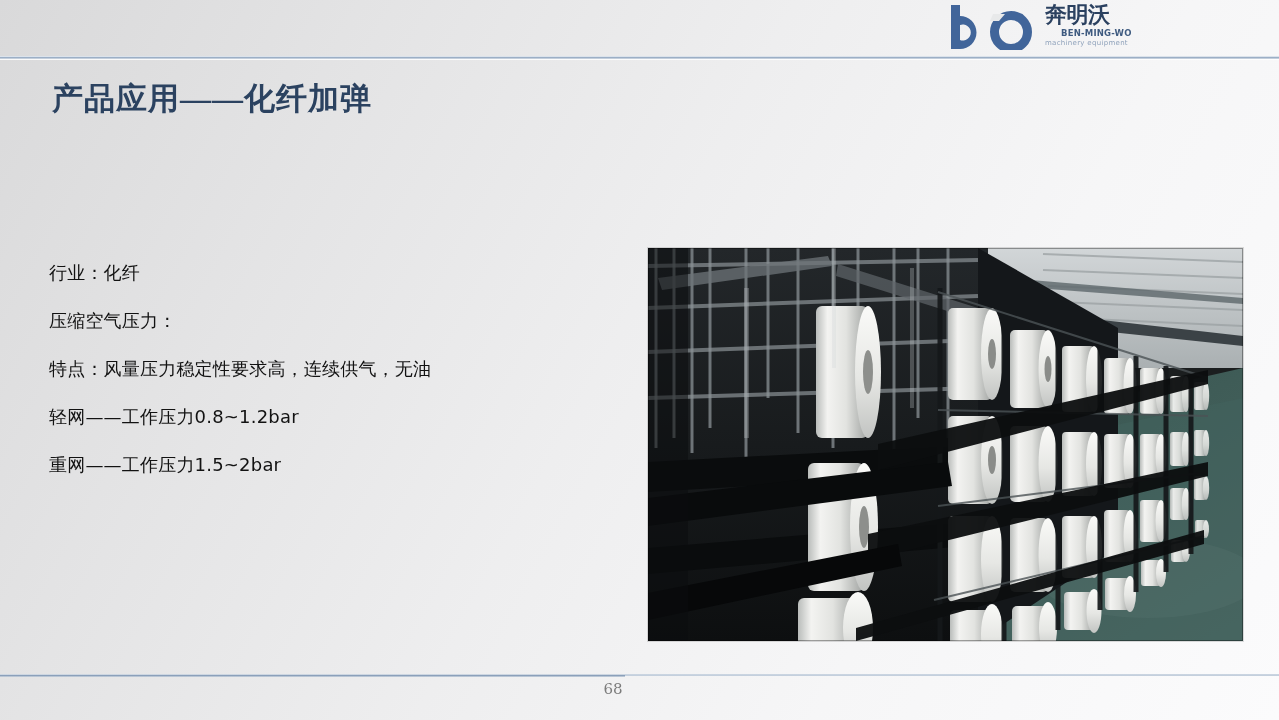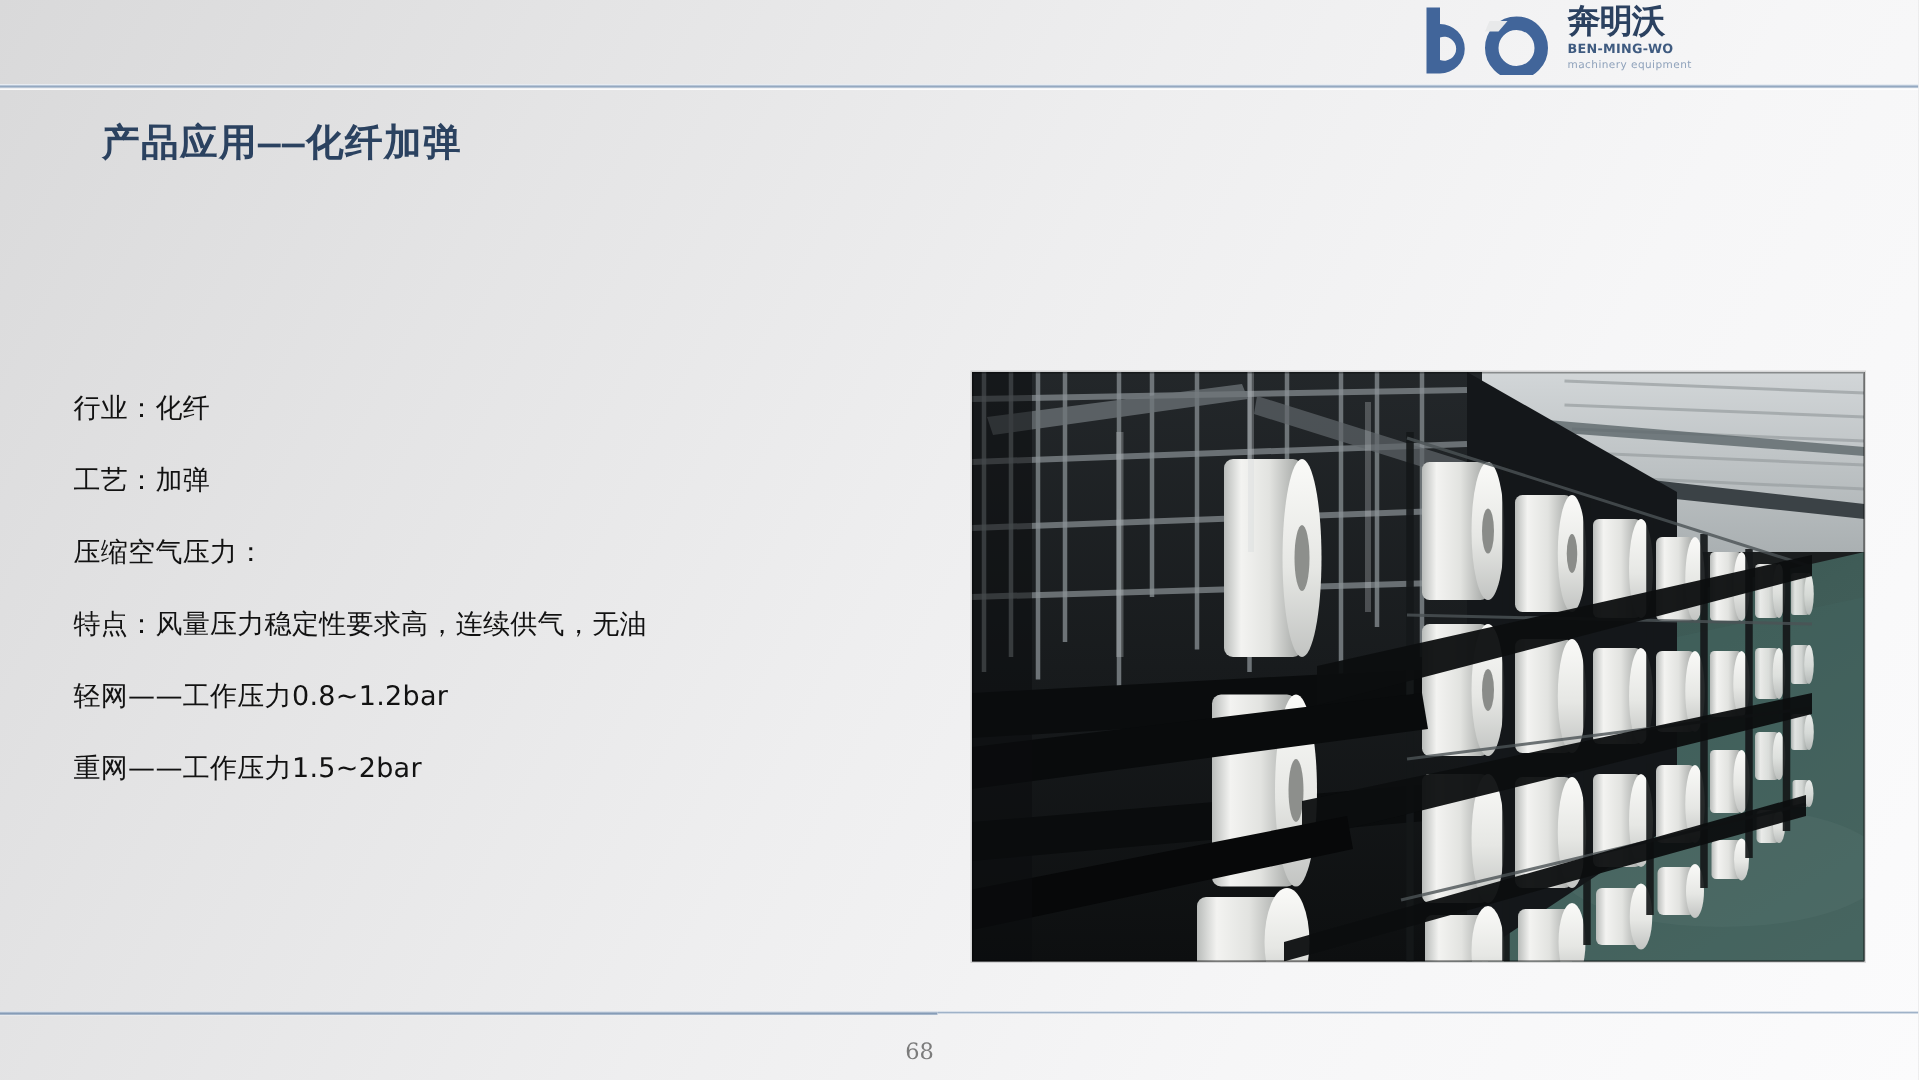--- a/index.html
+++ b/index.html
@@ -65,21 +65,21 @@
     font-family: "DejaVu Sans", "Liberation Sans", sans-serif;
     font-size: 22px;
     font-weight: bold;
     color: #2b4160;
     letter-spacing: -0.5px;
     white-space: nowrap;
     line-height: 24px;
   }
   .logo-en {
     position: absolute;
-    left: 0; top: 26px;
+    left: 16px; top: 26px;
     font-family: "DejaVu Sans", "Liberation Sans", sans-serif;
     font-size: 8.5px;
     font-weight: bold;
     color: #3f5b80;
     letter-spacing: 0.2px;
     white-space: nowrap;
     line-height: 10px;
   }
   .logo-sub {
     position: absolute;
@@ -88,23 +88,23 @@
     font-size: 7px;
     color: #8fa2bb;
     letter-spacing: 0.3px;
     white-space: nowrap;
     line-height: 9px;
   }
 
   
   .slide-title {
     position: absolute;
-    left: 68px; top: 78px;
-    font-family: Liberation Mono, monospace;
-    font-size: 25px;
+    left: 52px; top: 78px;
+    font-family: Liberation Serif, serif;
+    font-size: 31px;
     font-weight: bold;
     color: #2b4260;
     letter-spacing: 1px;
     white-space: nowrap;
   }
 
   
   .body-text {
     position: absolute;
     left: 49px; top: 249px;
@@ -145,21 +145,20 @@
     background: linear-gradient(to bottom, #f4f6f9 0%, #9fb2c8 50%, #e9edf2 100%);
   }
   .page-number {
     position: absolute;
     left: 596px; top: 680px;
     width: 34px;
     text-align: center;
     font-family: "DejaVu Serif", "Liberation Serif", serif;
     font-size: 15px;
     color: #7c7c7c;
-    margin-top: 12px;
   }
   .footer-company {
     position: absolute;
     right: 22px; top: 681px;
     font-family: "DejaVu Sans", "Liberation Sans", sans-serif;
     font-size: 12.5px;
     font-weight: bold;
     color: #1d1d1d;
     letter-spacing: -0.2px;
     white-space: nowrap;
@@ -192,21 +191,20 @@
     </div>
 
     <div class="header-rule"></div>
     <div class="header-rule-hi"></div>
   </div>
 
   <div class="slide-title">产品应用——化纤加弹</div>
 
   <div class="body-text">
     <div class="body-line">行业：化纤</div>
-    <div class="body-line">工艺：加弹</div>
     <div class="body-line">压缩空气压力：</div>
     <div class="body-line wrap">特点：风量压力稳定性要求高，连续供气，无油</div>
     <div class="body-line">轻网——工作压力0.8~1.2bar</div>
     <div class="body-line">重网——工作压力1.5~2bar</div>
   </div>
 
   <div class="photo">
     <svg viewBox="0 0 595 393" xmlns="http://www.w3.org/2000/svg" preserveAspectRatio="none">
       <defs>
         <linearGradient id="ceil" x1="0" y1="0" x2="0" y2="1">

